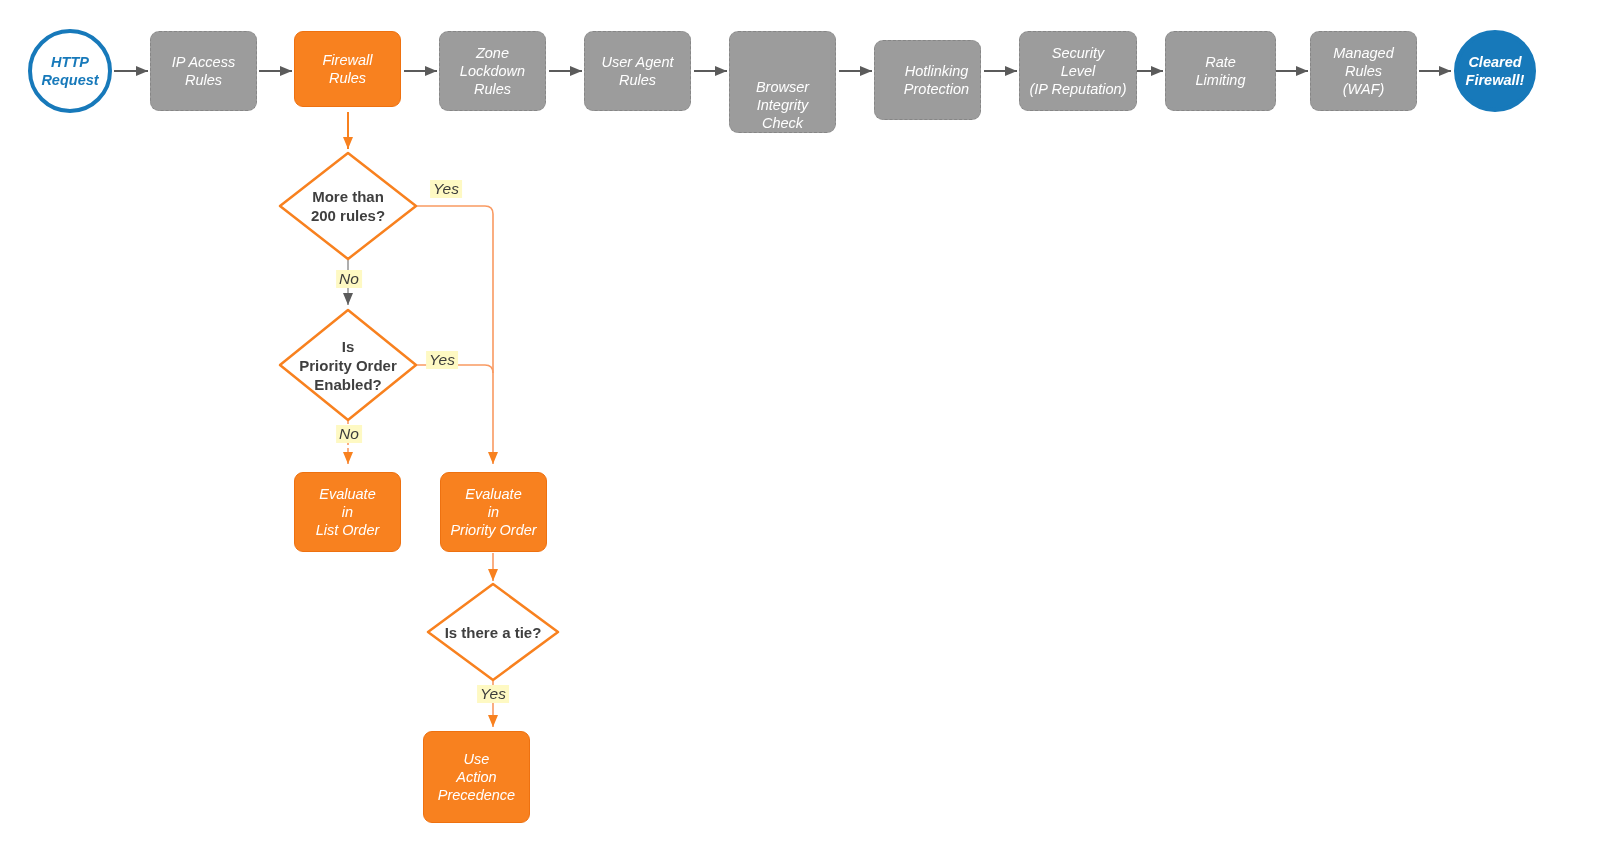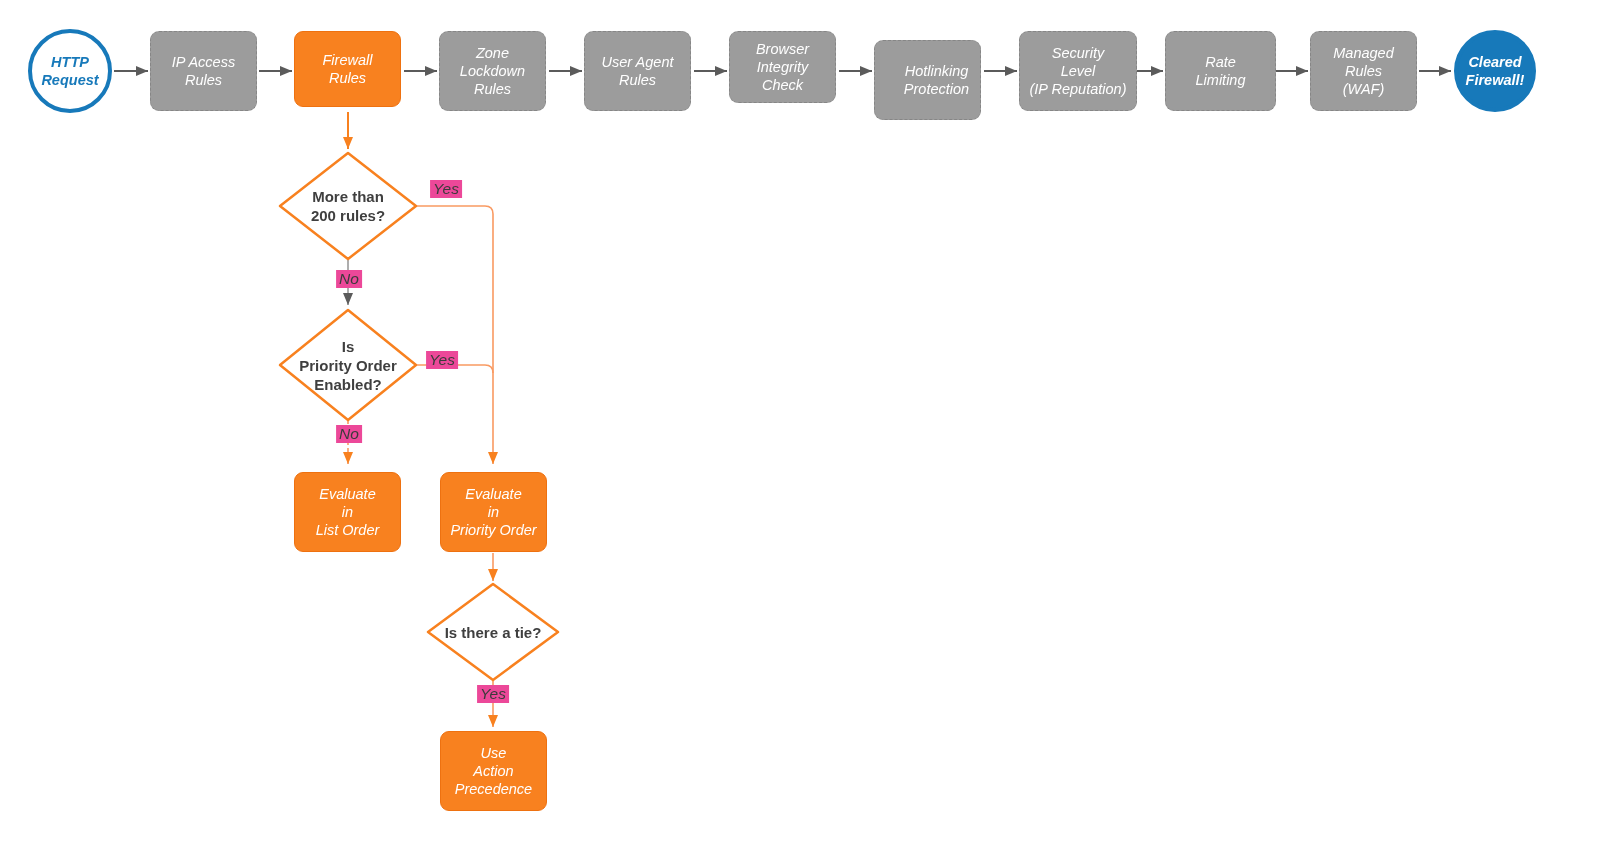--- a/index.html
+++ b/index.html
@@ -21,21 +21,21 @@
   .circle .lbl { color:#1779ba; font-weight:bold; }
   .circle.end { background:#1779ba; border:4px solid #1779ba; }
   .circle.end .lbl { color:#ffffff; }
   .dtext {
     position:absolute; transform:translate(-50%,-50%); text-align:center;
     font-size:15px; line-height:19px; color:#3f3f3f; white-space:pre;font-weight:bold;
   }
   .elabel {
     position:absolute; transform:translate(-50%,-50%);
     font-style:italic; font-size:15.5px; color:#3b3b3b;
-    background:#ec4899; padding:0 3px; white-space:nowrap;
+    background:#fef9c3; padding:0 3px; white-space:nowrap;
   }
 </style>
 </head>
 <body>
 
 <div class="canvas">
 
   <svg class="layer" width="1600" height="858" viewBox="0 0 1600 858">
     <defs>
       <marker id="ag" markerUnits="userSpaceOnUse" markerWidth="13" markerHeight="11" refX="12" refY="5" orient="auto">
@@ -89,21 +89,21 @@
   </div>
   <div class="node gray" style="left:439px; top:31px; width:107px; height:80px;">
     <span class="lbl">Zone
 Lockdown
 Rules</span>
   </div>
   <div class="node gray" style="left:584px; top:31px; width:107px; height:80px;">
     <span class="lbl">User Agent
 Rules</span>
   </div>
-  <div class="node gray" style="left:729px; top:31px; width:107px; height:72px;">
+  <div class="node gray" style="left:729px; top:31px; width:107px; height:102px;align-items:flex-end;">
     <span class="lbl">Browser
 Integrity
 Check</span>
   </div>
   <div class="node gray" style="left:874px; top:40px; width:107px; height:80px;padding-left:18px;">
     <span class="lbl">Hotlinking
 Protection</span>
   </div>
   <div class="node gray" style="left:1019px; top:31px; width:118px; height:80px;">
     <span class="lbl">Security
@@ -130,21 +130,21 @@
   <div class="node orangebox" style="left:294px; top:472px; width:107px; height:80px;">
     <span class="lbl">Evaluate
 in
 List Order</span>
   </div>
   <div class="node orangebox" style="left:440px; top:472px; width:107px; height:80px;">
     <span class="lbl">Evaluate
 in
 Priority Order</span>
   </div>
-  <div class="node orangebox" style="left:440px; top:731px; width:107px; height:80px;">
+  <div class="node orangebox" style="left:423px; top:731px; width:107px; height:92px;">
     <span class="lbl">Use
 Action
 Precedence</span>
   </div>
 
   <span class="elabel" style="left:446px; top:189px;">Yes</span>
   <span class="elabel" style="left:349px; top:279px;">No</span>
   <span class="elabel" style="left:442px; top:360px;">Yes</span>
   <span class="elabel" style="left:349px; top:434px;">No</span>
   <span class="elabel" style="left:493px; top:694px;">Yes</span>

